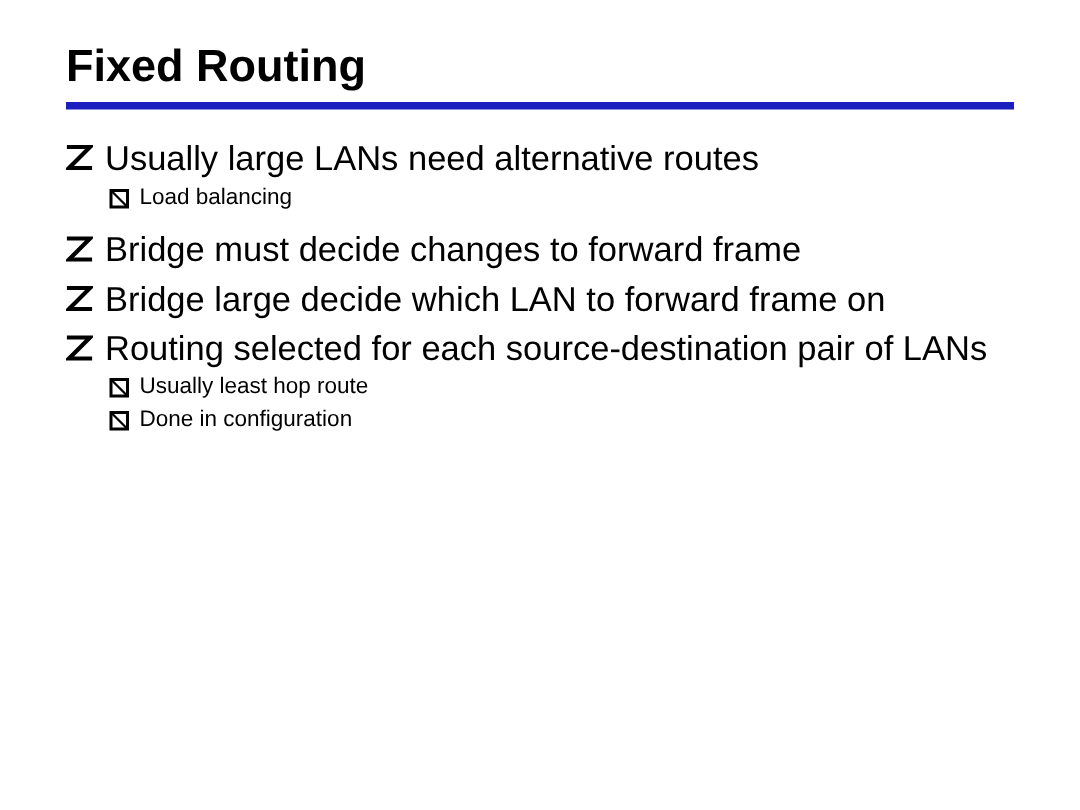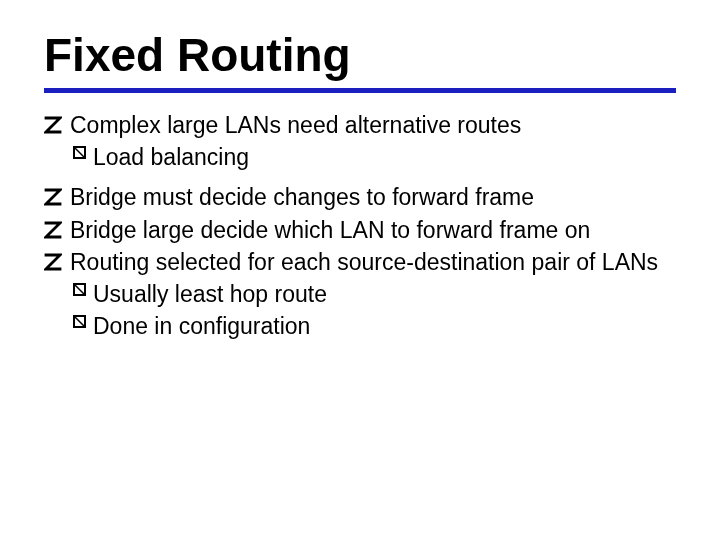--- a/index.html
+++ b/index.html
@@ -1,44 +1,44 @@
 <!DOCTYPE html>
 <html><head>
 <meta charset="utf-8">
 <style>
   * { margin: 0; padding: 0; box-sizing: border-box; }
   html, body { width: 720px; height: 540px; background: #fff; font-family: Verdana, Arial, sans-serif; color: #000; }
   .slide { width: 720px; height: 540px; padding: 28px 44px 20px 44px; position: relative; }
-  .title { font-family: Arial, Helvetica, sans-serif; font-weight: 900; font-size: 46px; letter-spacing: 0px; margin-bottom: 6px; }
+  .title { font-family: Arial, Helvetica, sans-serif; font-weight: 900; font-size: 30px; letter-spacing: 0px; margin-bottom: 6px; }
   .rule { height: 5px; background: #1b1fbf; margin-bottom: 18px; }
   .content { font-size: 23px; line-height: 1.25; }
   .b1 { display: flex; align-items: flex-start; margin: 4px 0 2px 0; }
   .b1 .icon { flex: 0 0 auto; margin-right: 8px; margin-top: 5px; }
   .b1 .txt { flex: 1 1 auto; }
   .b2group { margin: 0 0 10px 28px; }
-  .b2 { display: flex; align-items: flex-start; font-size: 23px; line-height: 1.35; margin: 1px 0; }
+  .b2 { display: flex; align-items: flex-start; font-size: 15px; line-height: 1.35; margin: 1px 0; }
   .b2 .icon { flex: 0 0 auto; margin-right: 6px; margin-top: 3px; }
   .b2 .txt { flex: 1 1 auto; }
   svg { display: block; }
 </style>
 </head>
 <body>
 
 <div class="slide">
   <div class="title">Fixed Routing</div>
   <div class="rule"></div>
   <div class="content">
 
     <div class="b1">
       <span class="icon">
         <svg width="18" height="18" viewBox="0 0 18 18">
             <path d="M2 2 H16 L2 16 H16" stroke="#000" stroke-width="2.8" fill="none" stroke-linecap="square"></path>
           </svg>
       </span>
-      <span class="txt">Complex large LANs need alternative routes</span>
+      <span class="txt">Usually large LANs need alternative routes</span>
     </div>
     <div class="b2group">
       <div class="b2">
         <span class="icon">
           <svg width="15" height="15" viewBox="0 0 15 15">
               <rect x="2" y="2" width="11" height="11" fill="none" stroke="#000" stroke-width="2"></rect>
               <line x1="2" y1="2" x2="13" y2="13" stroke="#000" stroke-width="1.5"></line>
             </svg>
         </span>
         <span class="txt">Load balancing</span>

